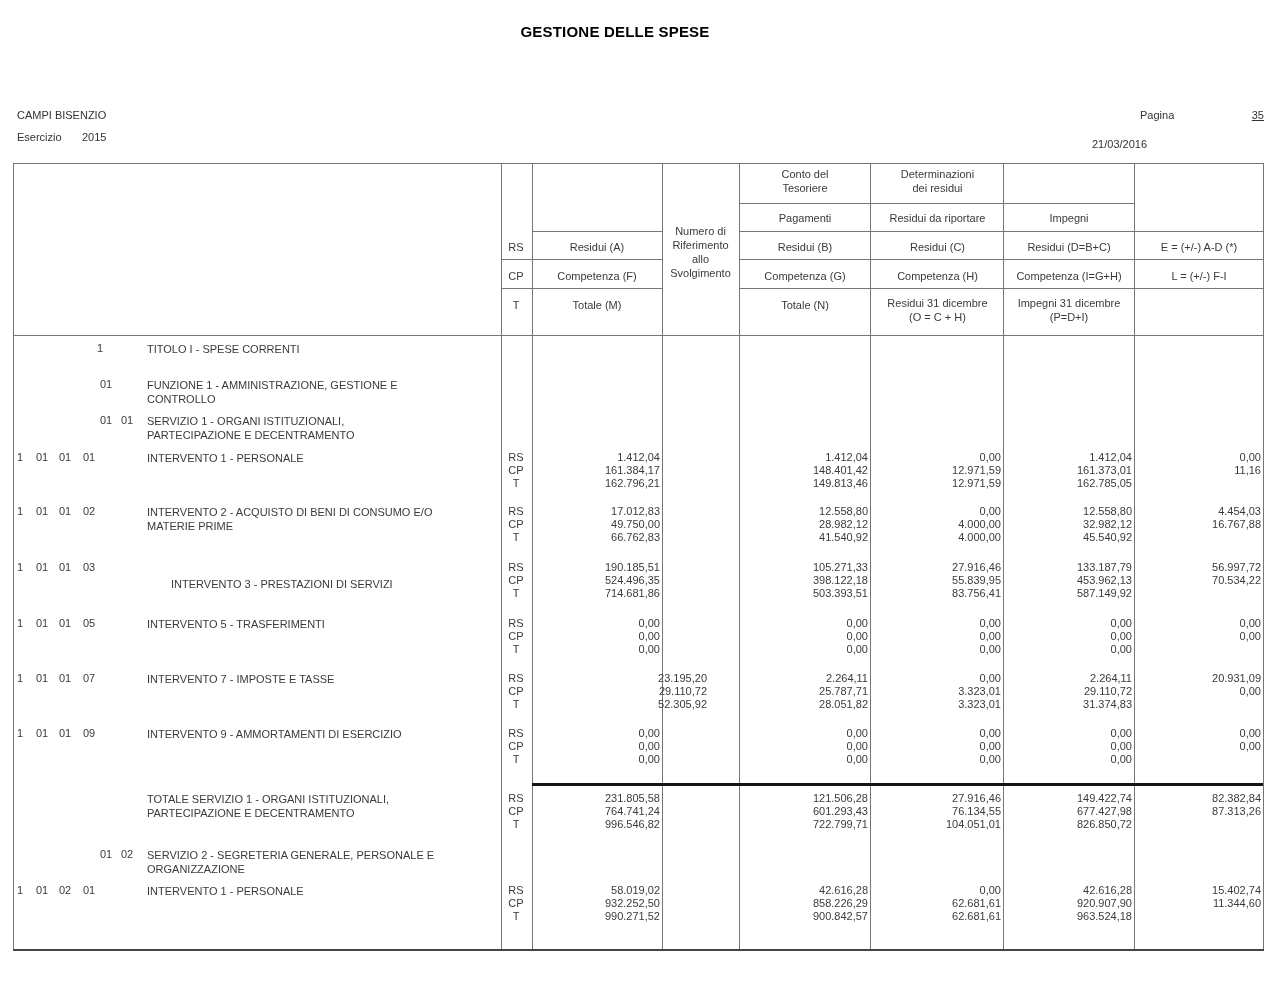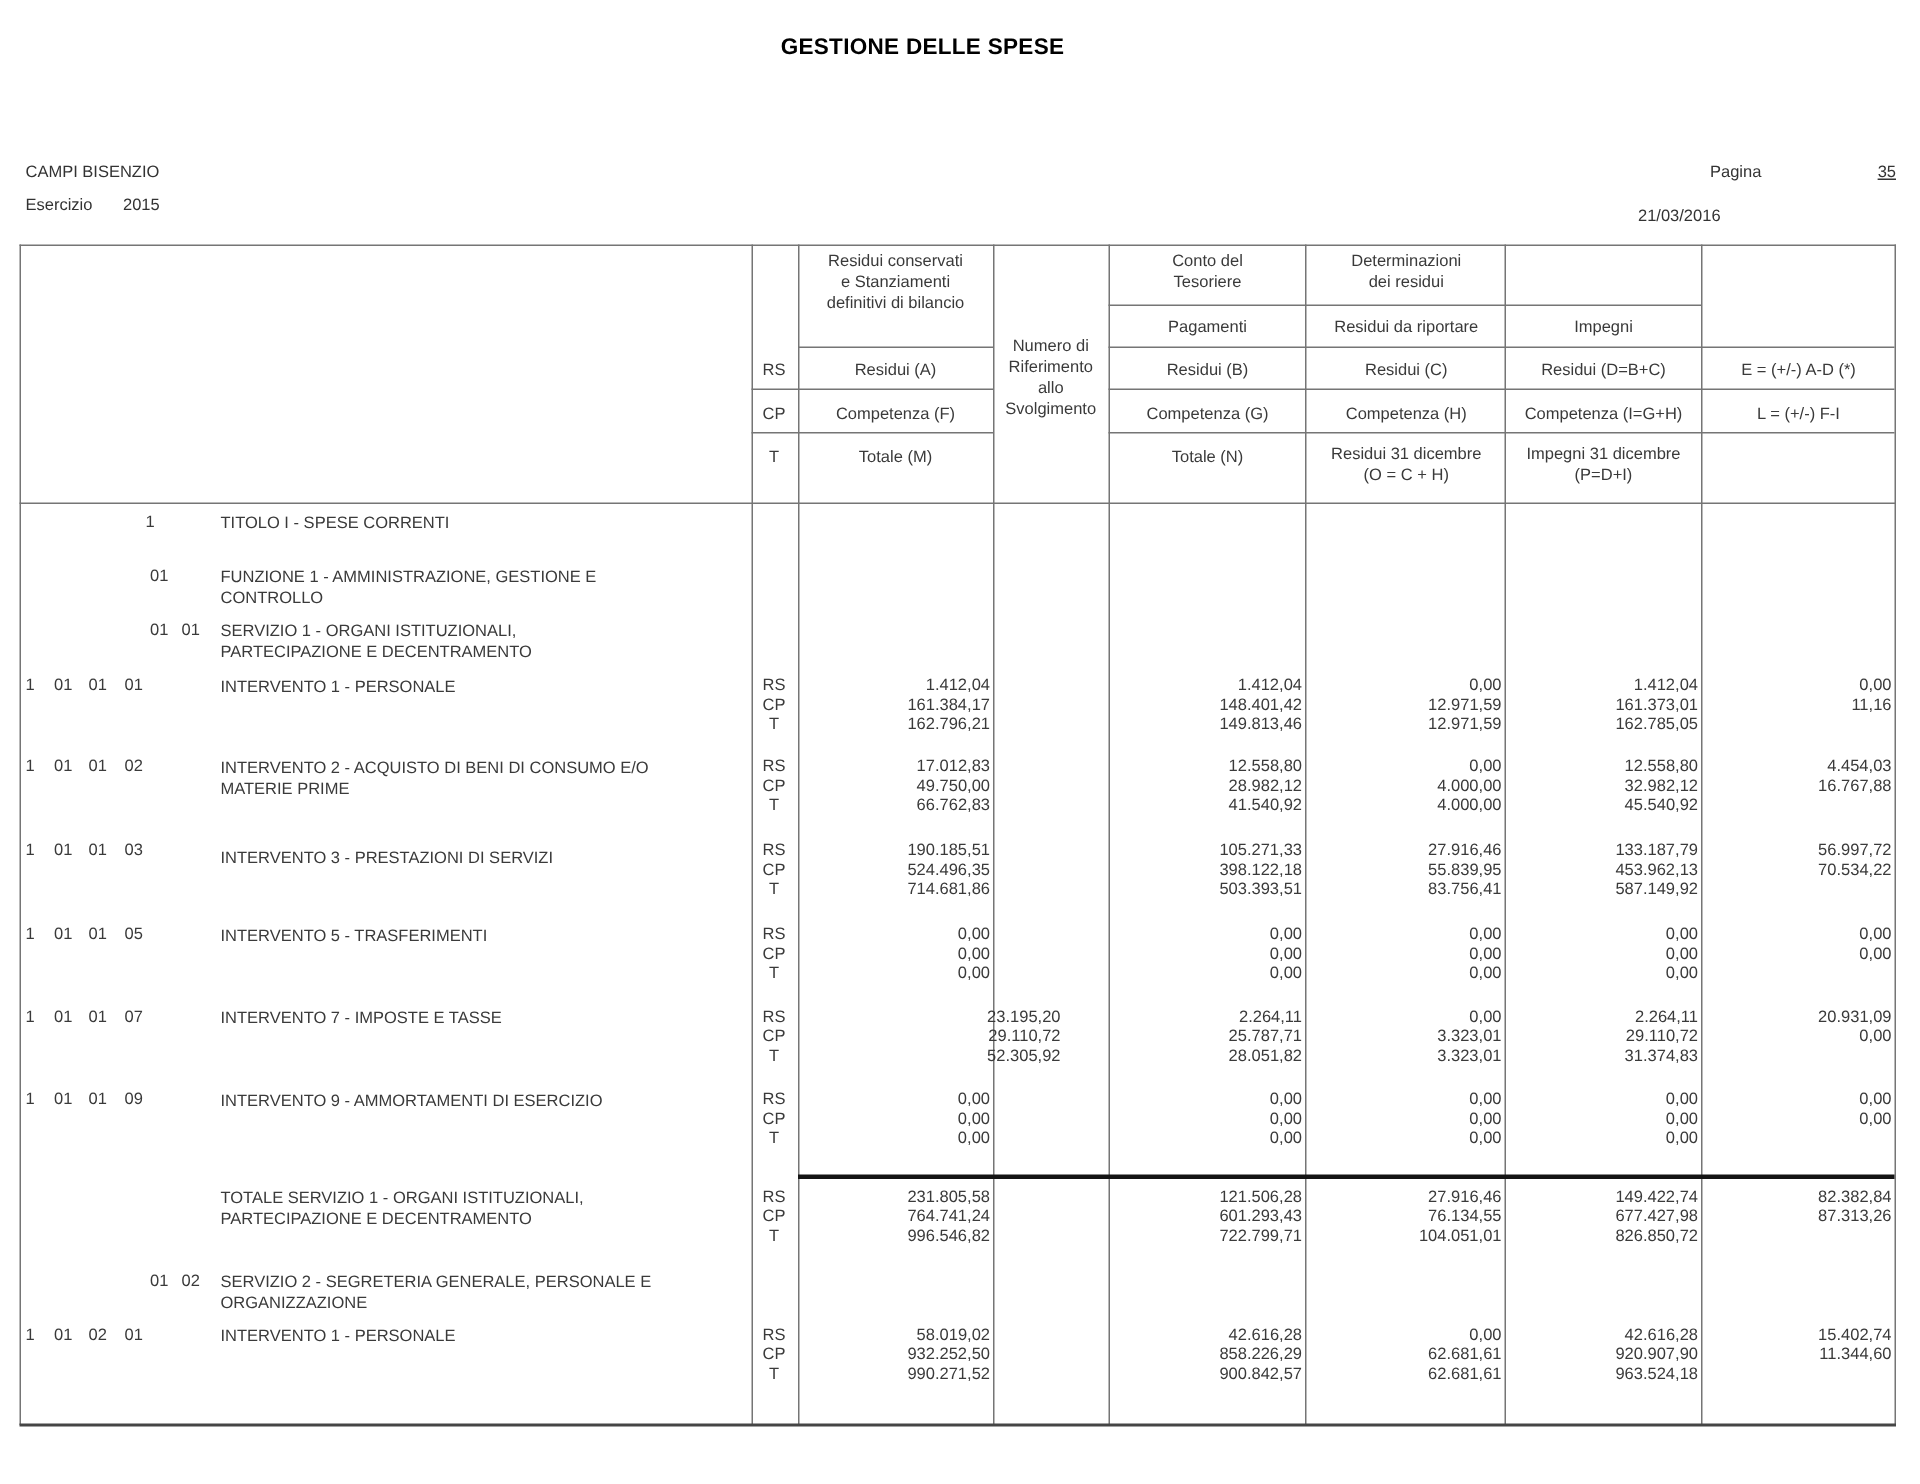--- a/index.html
+++ b/index.html
@@ -36,25 +36,20 @@
   <span class="meta" style="left:17px;top:131px;">Esercizio</span>
   <span class="meta" style="left:82px;top:131px;">2015</span>
   <span class="meta" style="left:1140px;top:109px;">Pagina</span>
   <span class="meta" style="left:1164px;top:109px;width:100px;text-align:right;text-decoration:underline;">35</span>
   <span class="meta" style="left:1092px;top:138px;width:201px;text-align:left;">21/03/2016</span>
 
   <div class="hc" style="left:501px;top:240px;width:30px;">RS</div>
   <div class="hc" style="left:501px;top:269px;width:30px;">CP</div>
   <div class="hc" style="left:501px;top:298px;width:30px;">T</div>
 
-  <div class="hc" style="left:534px;top:167px;width:126px;">
-    <div>Residui conservati</div>
-    <div>e Stanziamenti</div>
-    <div>definitivi di bilancio</div>
-  </div>
   <div class="hc" style="left:664px;top:224px;width:73px;">
     <div>Numero di</div>
     <div>Riferimento</div>
     <div>allo</div>
     <div>Svolgimento</div>
   </div>
   <div class="hc" style="left:742px;top:167px;width:126px;">
     <div>Conto del</div>
     <div>Tesoriere</div>
   </div>
@@ -198,21 +193,21 @@
         <div class="stack" style="left: 1137px; width: 124px;">
           <div>4.454,03</div>
           <div>16.767,88</div>
         </div>
       </div>
       <div class="trow" style="top: 561px;">
         <span class="code" style="left: 17px;">1</span>
         <span class="code" style="left: 36px;">01</span>
         <span class="code" style="left: 59px;">01</span>
         <span class="code" style="left: 83px;">03</span>
-        <div class="desc" style="top: 4px;">INTERVENTO 3 - PRESTAZIONI DI SERVIZI</div>
+        <div class="desc" style="top: 16px; margin-left: 24px;">INTERVENTO 3 - PRESTAZIONI DI SERVIZI</div>
         <div class="rcl">
           <div>RS</div>
           <div>CP</div>
           <div>T</div>
         </div>
         <div class="stack" style="left: 534px; width: 126px;">
           <div>190.185,51</div>
           <div>524.496,35</div>
           <div>714.681,86</div>
         </div>

